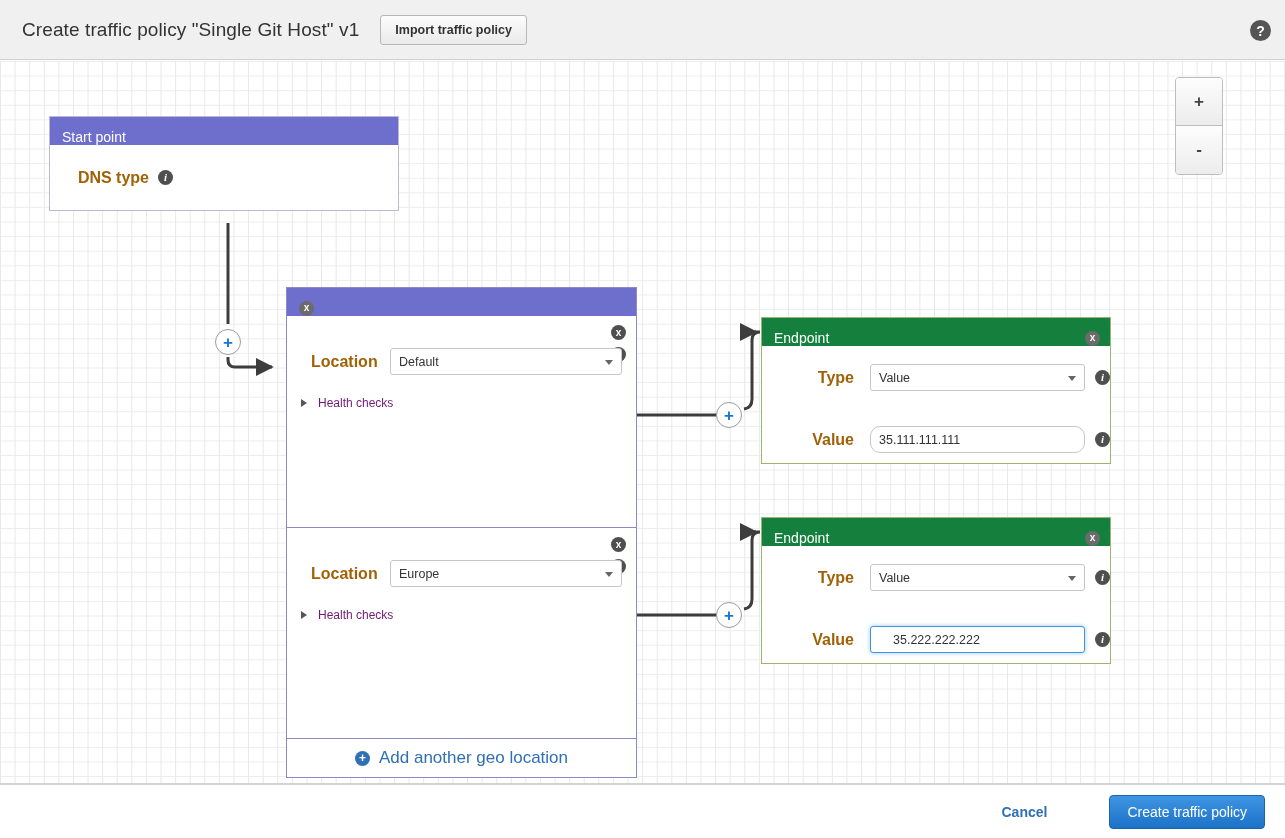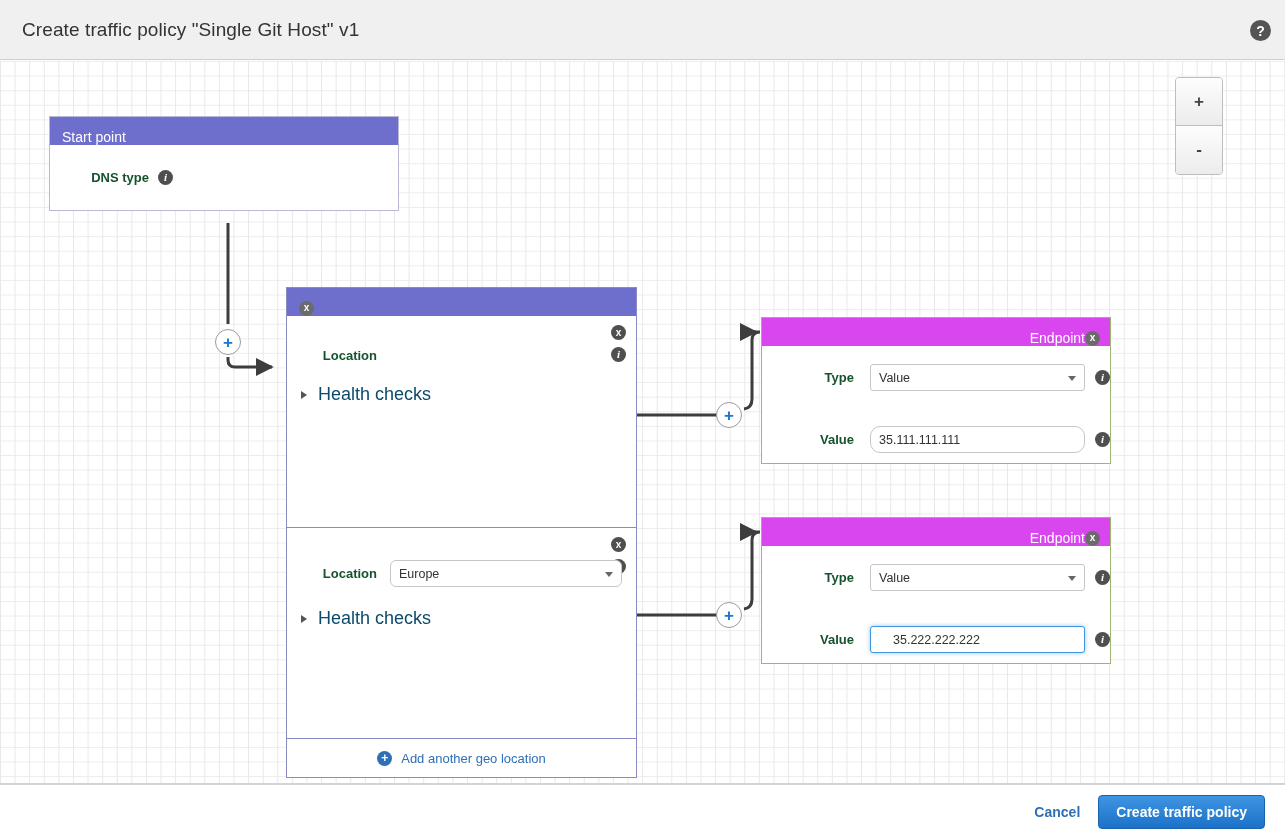--- a/index.html
+++ b/index.html
@@ -70,37 +70,37 @@
 
   
   .card { position: absolute; background: #fff; }
   .card-head {
     height: 28px; display: flex; align-items: center;
     padding: 12px 10px 0 12px;
     color: #fff; font-size: 14px; position: relative;
   }
   .card-head .title { flex: 1; }
   .purple-head { background: #6e6ecd; }
-  .green-head  { background: #d946ef; text-align: right; }
+  .green-head  { background: #15803d; }
   .card-body { background: #fff; }
 
   .icon-circle {
     width: 15px; height: 15px; border-radius: 50%;
     background: #4f4f4f; color: #fff;
     font-size: 10px; font-weight: bold; line-height: 1;
     display: flex; align-items: center; justify-content: center;
     cursor: pointer; flex: none;
   }
   .icon-circle.light { background: #6b6b6b; }
   .icon-circle.info { font-family: "Liberation Serif", serif; font-size: 11px; font-style: italic; }
 
   
   .field-row { display: flex; align-items: center; }
   .field-label {
-    font-size: 13px; font-weight: bold; color: #14532d;
+    font-size: 16px; font-weight: bold; color: #a16207;
     text-align: right; flex: none;
   }
   .select-box, .text-box {
     height: 27px; background: #fff;
     border: 1px solid #c6c6c6; border-radius: 3px;
     display: flex; align-items: center;
     padding: 0 8px; font-size: 12.5px; color: #333;
     position: relative; cursor: pointer;
   }
   .text-box { cursor: text; }
@@ -116,42 +116,42 @@
     border-top: 5px solid #666;
   }
 
   .health-row { display: flex; align-items: center; gap: 11px; cursor: pointer; }
   .tri {
     width: 0; height: 0;
     border-top: 4.5px solid transparent;
     border-bottom: 4.5px solid transparent;
     border-left: 6px solid #555;
   }
-  .health-label { font-size: 18px; color: #0c4a6e; }
+  .health-label { font-size: 12px; color: #701a75; }
 
   
   #start-card { left: 49px; top: 55px; width: 350px; border: 1px solid #b9b9d6; }
   #start-card .card-body { height: 65px; display: flex; align-items: center; }
 
   
   #geo-card { left: 286px; top: 226px; width: 351px; border: 1px solid #8a8ac4; }
   .geo-section { position: relative; height: 211px; }
   #geo-sec-2 { border-top: 1px solid #8a8ac4; }
   .geo-corner { position: absolute; right: 10px; top: 9px; display: flex; flex-direction: column; gap: 7px; }
   .geo-foot {
     border-top: 1px solid #8a8ac4; height: 39px;
     display: flex; align-items: center; justify-content: center; gap: 9px;
     cursor: pointer;
   }
   .plus-badge {
     width: 15px; height: 15px; border-radius: 50%;
     background: #2f6fb5; color: #fff; font-size: 12px; font-weight: bold;
     display: flex; align-items: center; justify-content: center; line-height: 1;
   }
-  .geo-foot-label { font-size: 13px; color: #2f6fb5; }
+  .geo-foot-label { font-size: 17px; color: #2f6fb5; }
 
   
   .endpoint-card { width: 350px; border: 1px solid #9cb572; }
   #ep-card-1 { left: 761px; top: 256px; }
   #ep-card-2 { left: 761px; top: 456px; }
   .endpoint-card .card-body { height: 117px; padding-top: 18px; }
 
   
   #wires { position: absolute; left: 0; top: 0; width: 1285px; height: 724px; pointer-events: none; }
   .node {
@@ -167,28 +167,29 @@
     position: absolute; left: 0; bottom: 0; width: 1285px; height: 53px;
     background: #fff; display: flex; align-items: center;
     justify-content: flex-end; padding-right: 20px; gap: 18px;
   }
   #cancel-link { font-size: 14px; font-weight: bold; color: #2f6fb5; cursor: pointer; }
   #create-btn {
     height: 34px; padding: 0 17px;
     background: linear-gradient(#3f95e2, #1b72c8);
     border: 1px solid #1a63ad; border-radius: 4px;
     color: #fff; font-family: "Liberation Sans", sans-serif;
-    font-size: 14px; font-weight: bold; cursor: pointer;
+    font-size: 14px; font-weight: normal; cursor: pointer; margin-left: 44px;
   }
 </style>
 </head>
 <body>
 
 <div id="topbar">
   <div id="page-title">Create traffic policy "Single Git Host" v1</div>
+  <button id="import-btn">Import traffic policy</button>
   <div id="help-icon">?</div>
 </div>
 
 <div id="canvas">
 
   <div id="zoom-controls">
     <button class="zoom-btn" id="zoom-in">+</button>
     <button class="zoom-btn" id="zoom-out">-</button>
   </div>
 
@@ -235,35 +236,39 @@
       <span class="icon-circle light">x</span>
     </div>
 
     <div class="geo-section" id="geo-sec-1">
       <div class="geo-corner">
         <span class="icon-circle">x</span>
         <span class="icon-circle info">i</span>
       </div>
       <div class="field-row" style="padding:32px 0 0 24px;">
         <div class="field-label" style="width:66px;">Location</div>
+        <div class="select-box" style="width:232px; margin-left:13px;">
+          <span>Default</span>
+          <span class="caret"></span>
+        </div>
       </div>
       <div class="health-row" style="padding:21px 0 0 14px;">
         <span class="tri"></span>
         <span class="health-label">Health checks</span>
       </div>
     </div>
 
     <div class="geo-section" id="geo-sec-2">
       <div class="geo-corner">
         <span class="icon-circle">x</span>
         <span class="icon-circle info">i</span>
       </div>
       <div class="field-row" style="padding:32px 0 0 24px;">
         <div class="field-label" style="width:66px;">Location</div>
-        <div class="select-box" style="width:232px; margin-left:13px;border-radius:6px;">
+        <div class="select-box" style="width:232px; margin-left:13px;">
           <span>Europe</span>
           <span class="caret"></span>
         </div>
       </div>
       <div class="health-row" style="padding:21px 0 0 14px;">
         <span class="tri"></span>
         <span class="health-label">Health checks</span>
       </div>
     </div>
 

